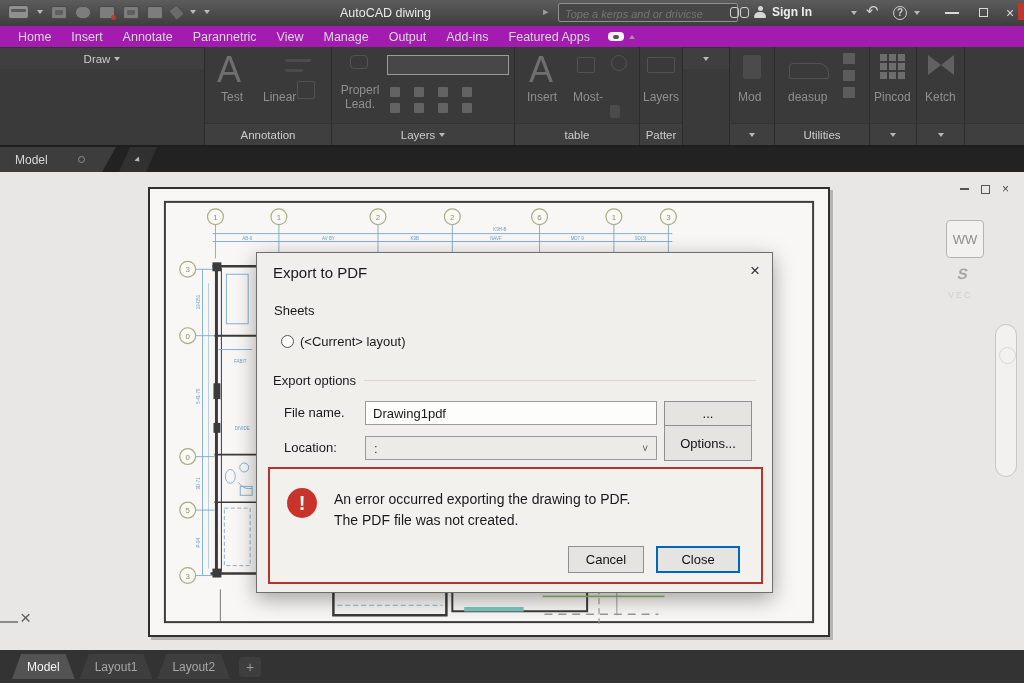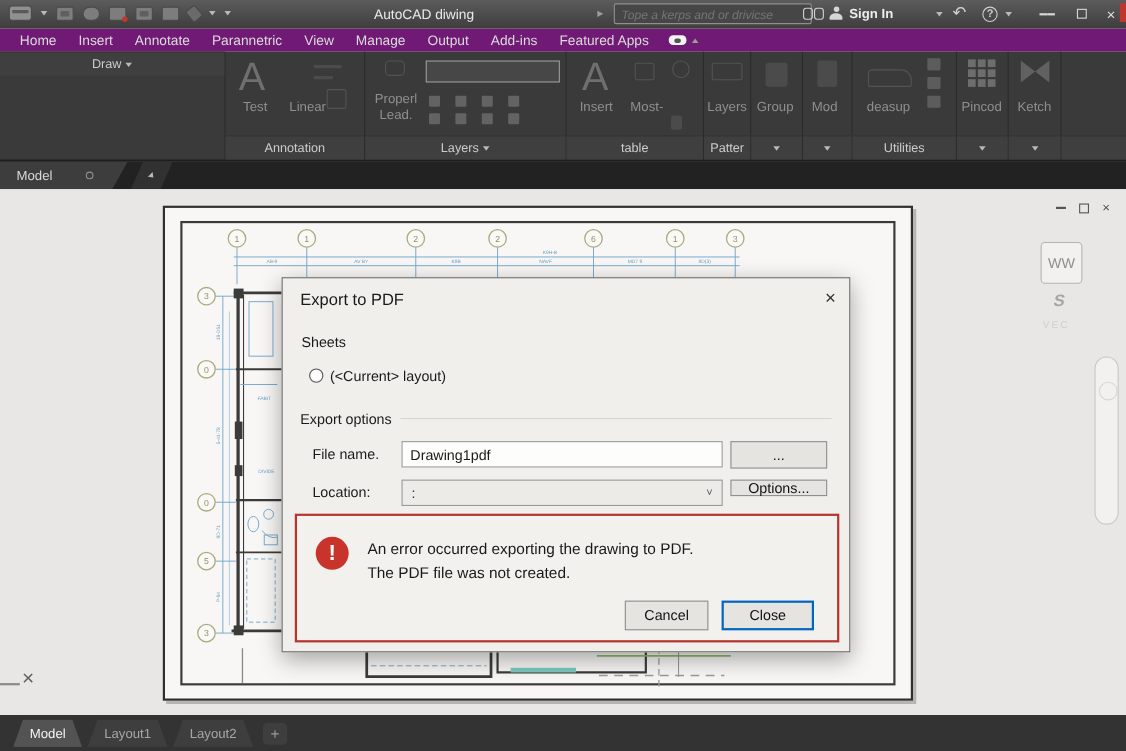--- a/index.html
+++ b/index.html
@@ -31,21 +31,21 @@
   .tb-undo { position:absolute; left:866px; top:2px; color:#d2d2d2; font-size:15px; }
   .tb-help { position:absolute; left:893px; top:6px; width:14px; height:14px; border-radius:50%; border:1.5px solid #cecece; color:#cecece; font-size:10px; font-weight:bold; text-align:center; line-height:11px; }
   .tb-caret2 { position:absolute; left:914px; top:11px; }
   .win-btn { position:absolute; top:6px; width:14px; height:13px; display:flex; align-items:center; justify-content:center; color:#dadada; font-size:13px; }
   .wb-min { left:945px; } .wb-min i { width:9px; height:2px; background:#d8d8d8; }
   .wb-restore { left:976px; } .wb-restore i { width:9px; height:9px; border:1.5px solid #d8d8d8; }
   .wb-close { left:1003px; font-size:14px; }
   .red-sliver { position:absolute; right:0; top:3px; width:6px; height:17px; background:#c2352c; }
 
   
-  .rtabs { height:21px; background:#701a75; display:flex; align-items:center; padding-left:8px; }
+  .rtabs { height:21px; background:#a21caf; display:flex; align-items:center; padding-left:8px; }
   .rtab { color:#dadada; font-size:12.5px; padding:0 10px; height:100%; display:flex; align-items:center; }
   .pill { width:16px; height:9px; background:#f4f4f4; border-radius:4px; margin:0 5px 0 8px; position:relative; }
   .pill::after { content:""; position:absolute; left:5px; top:2.5px; width:6px; height:4px; background:#555; border-radius:2px; }
 
   
   .ribbon { height:100px; background:#3a3a3a; display:flex; border-bottom:2px solid #1e1e1e; }
   .panel { position:relative; border-right:1px solid #2b2b2b; display:flex; flex-direction:column; flex:none; }
   .pbody { position:relative; height:78px; }
   .plabel { height:22px; background:#3f3f3f; border-top:1px solid #333; display:flex; align-items:center; justify-content:center; gap:4px; color:#cccccc; font-size:11.5px; }
   .rbtn { position:absolute; color:#8f8f8f; font-size:12px; white-space:nowrap; }
@@ -98,21 +98,21 @@
   .radio-label { position:absolute; left:43px; top:81px; }
   .dlg-exp { position:absolute; left:16px; top:120px; right:16px; display:flex; align-items:center; gap:8px; }
   .dlg-exp .rule { flex:1; height:1px; background:#d9d6d2; }
   .fld-label { position:absolute; left:27px; }
   .fn-label { top:152px; } .loc-label { top:187px; }
   .txtin { position:absolute; left:108px; top:148px; width:292px; height:24px; border:1px solid #9a9a9a; background:#fdfdfc; font-size:13px; padding:0 7px; font-family:inherit; color:#1a1a1a; outline:none; }
   .selbox { position:absolute; left:108px; top:183px; width:292px; height:24px; border:1px solid #9a9a9a; background:#edebe8; display:flex; align-items:center; padding:0 8px; color:#333; }
   .selbox .chev { margin-left:auto; font-size:10px; color:#555; }
   .btn { position:absolute; background:#e6e4e1; border:1px solid #8f8f8f; font-size:13px; font-family:inherit; color:#111; display:flex; align-items:center; justify-content:center; }
   .browse-btn { left:407px; top:148px; width:88px; height:25px; }
-  .options-btn { left:407px; top:183px; width:88px; height:15px; }
+  .options-btn { left:407px; top:172px; width:88px; height:36px; }
   .errbox { position:absolute; left:11px; top:214px; width:495px; height:117px; border:2px solid #b5342c; background:#f3f1ee; }
   .err-ico { position:absolute; left:17px; top:19px; width:30px; height:30px; border-radius:50%; background:#c8332b; color:#fff; font-size:20px; font-weight:bold; display:flex; align-items:center; justify-content:center; }
   .err-l1 { position:absolute; left:64px; top:22px; font-size:14px; }
   .err-l2 { position:absolute; left:64px; top:43px; font-size:14px; }
   .cancel-btn { left:298px; top:77px; width:76px; height:27px; }
   .close-btn { left:386px; top:77px; width:84px; height:27px; border:2px solid #0067c0; }
 
   
   .layoutbar { height:33px; background:#333; display:flex; align-items:center; padding-left:12px; gap:5px; }
   .ltab { height:25px; padding:0 15px; display:flex; align-items:center; font-size:12px; clip-path:polygon(9px 0,calc(100% - 9px) 0,100% 100%,0 100%); }
@@ -247,24 +247,20 @@
     <div class="pbody">
       <span class="ghost o" style="left:7px;top:10px;width:28px;height:16px"></span>
       <div class="rbtn" style="left:3px;top:43px">Layers</div>
     </div>
     <div class="plabel">
         <span>Patter</span>
       </div>
   </div>
 
   <div class="panel" style="width:47px">
-    <div class="pbody">
-      <span class="ghost" style="left:13px;top:10px;width:20px;height:22px;border-radius:3px"></span>
-      <div class="rbtn" style="left:5px;top:43px">Group</div>
-    </div>
     <div class="plabel">
         <span class="caret-down"></span>
       </div>
   </div>
 
   <div class="panel" style="width:45px">
     <div class="pbody">
       <span class="ghost" style="left:13px;top:8px;width:18px;height:24px;border-radius:2px"></span>
       <div class="rbtn" style="left:8px;top:43px">Mod</div>
     </div>

